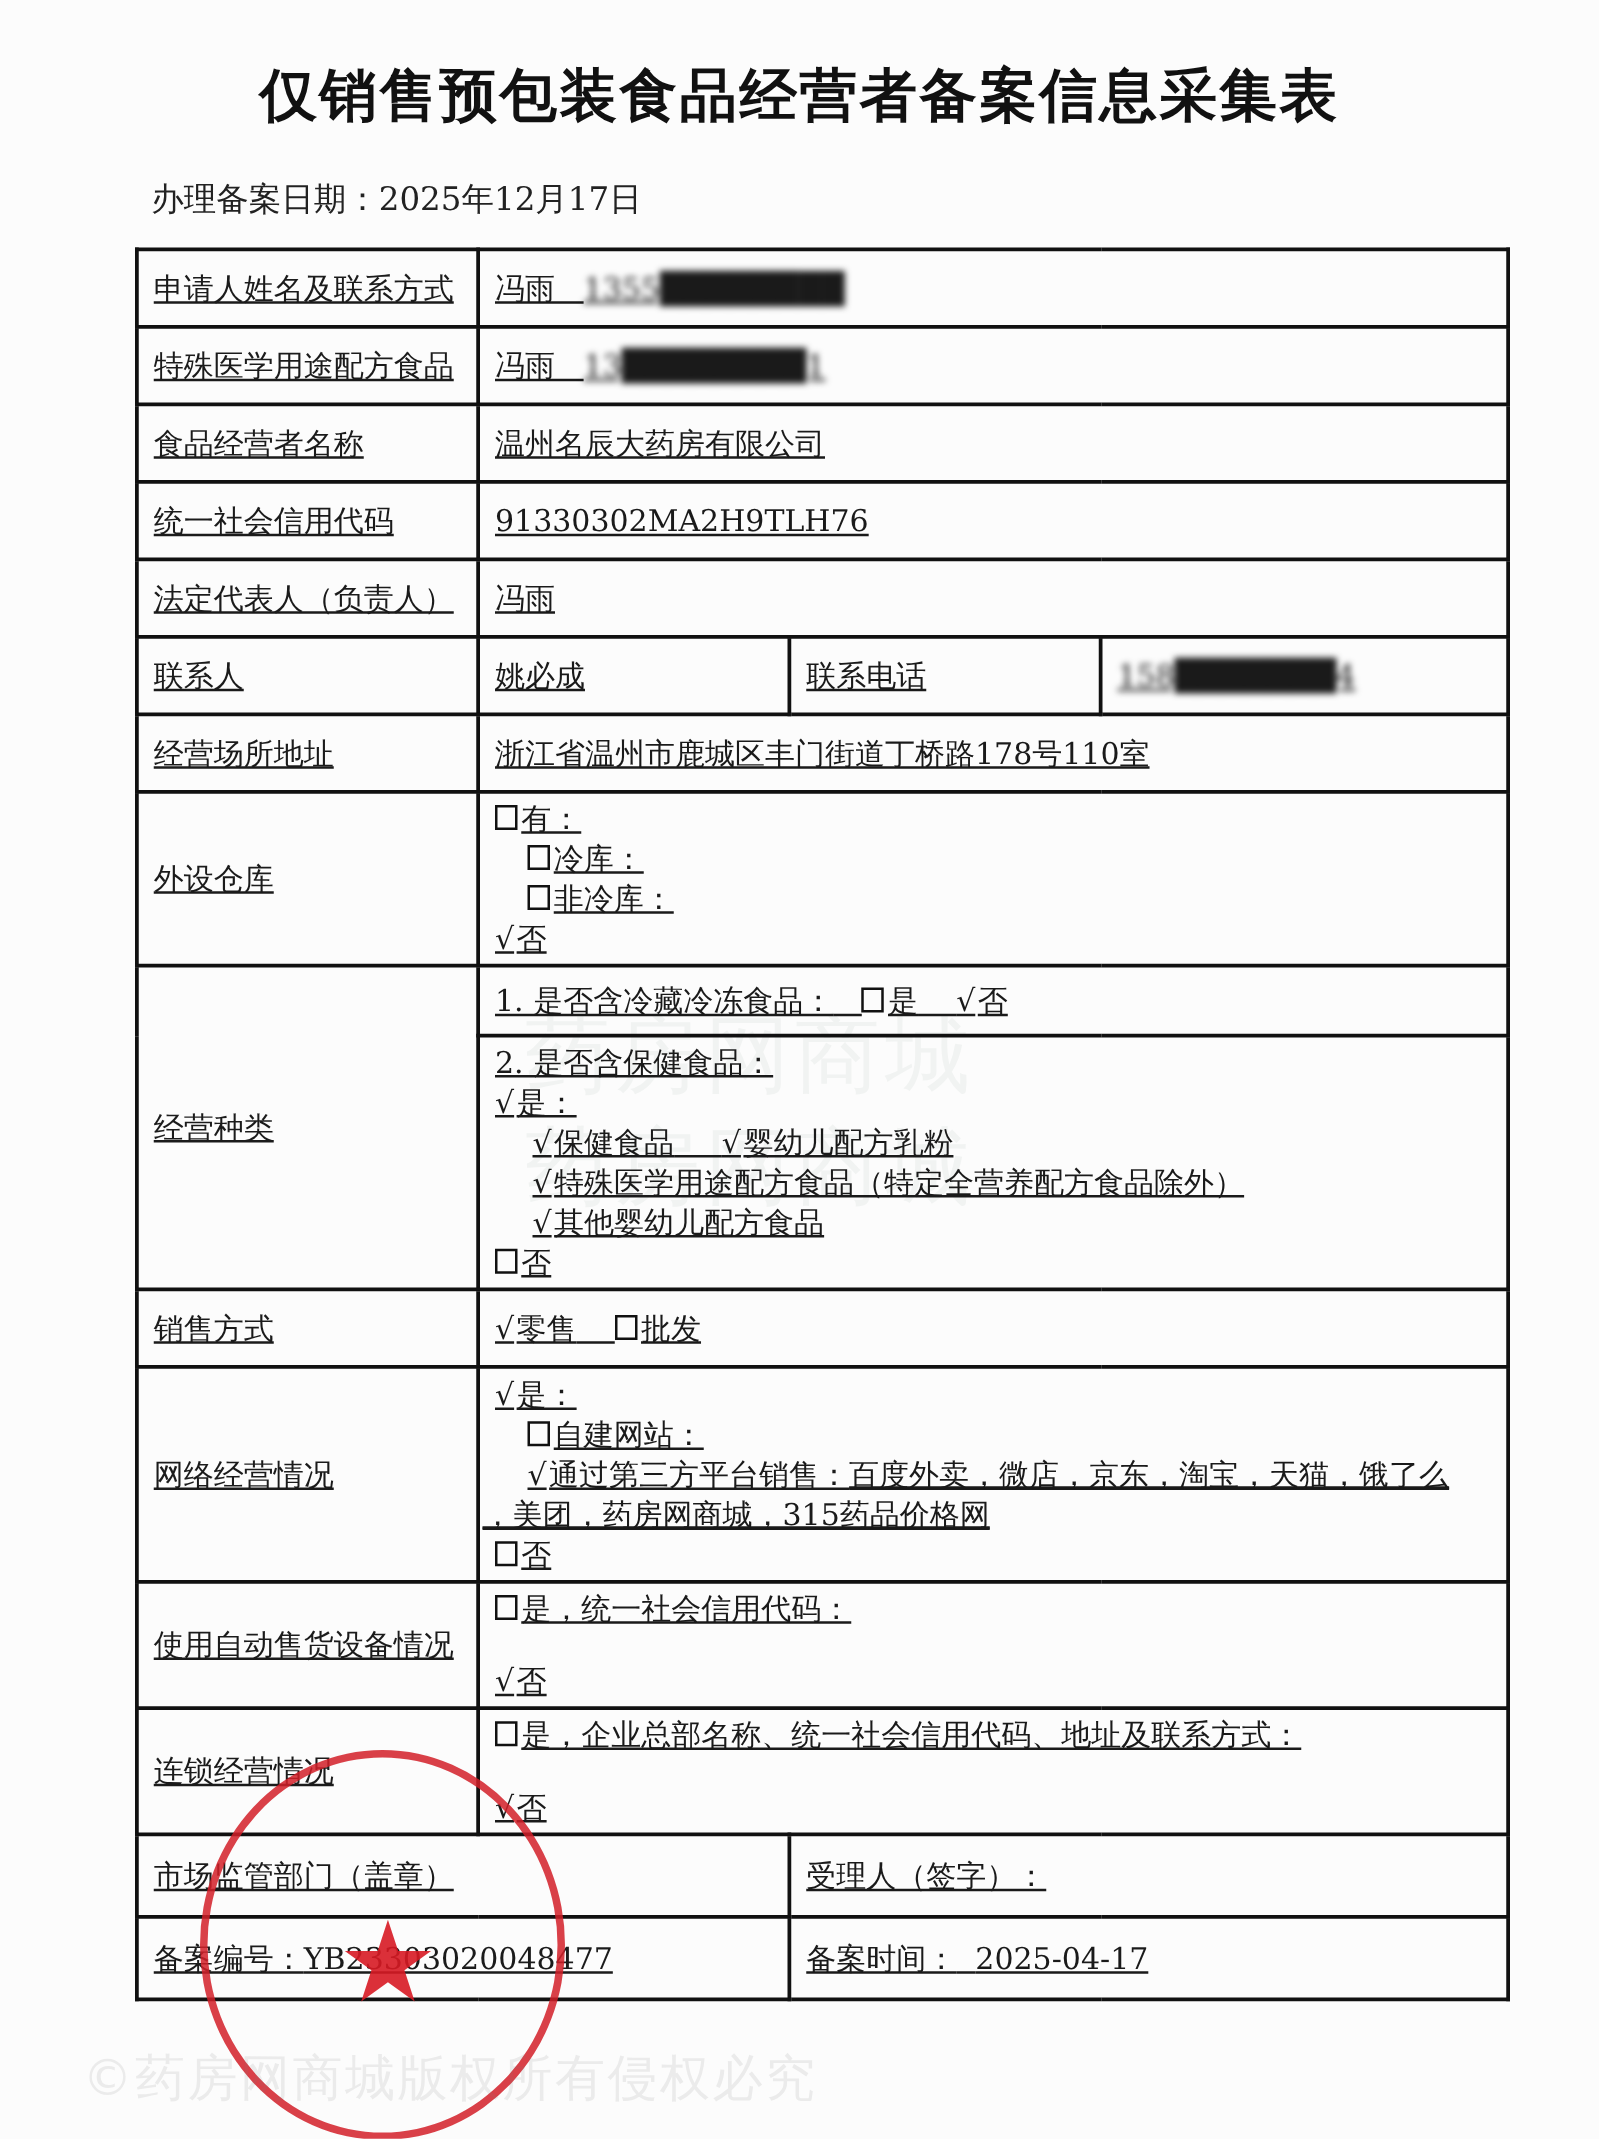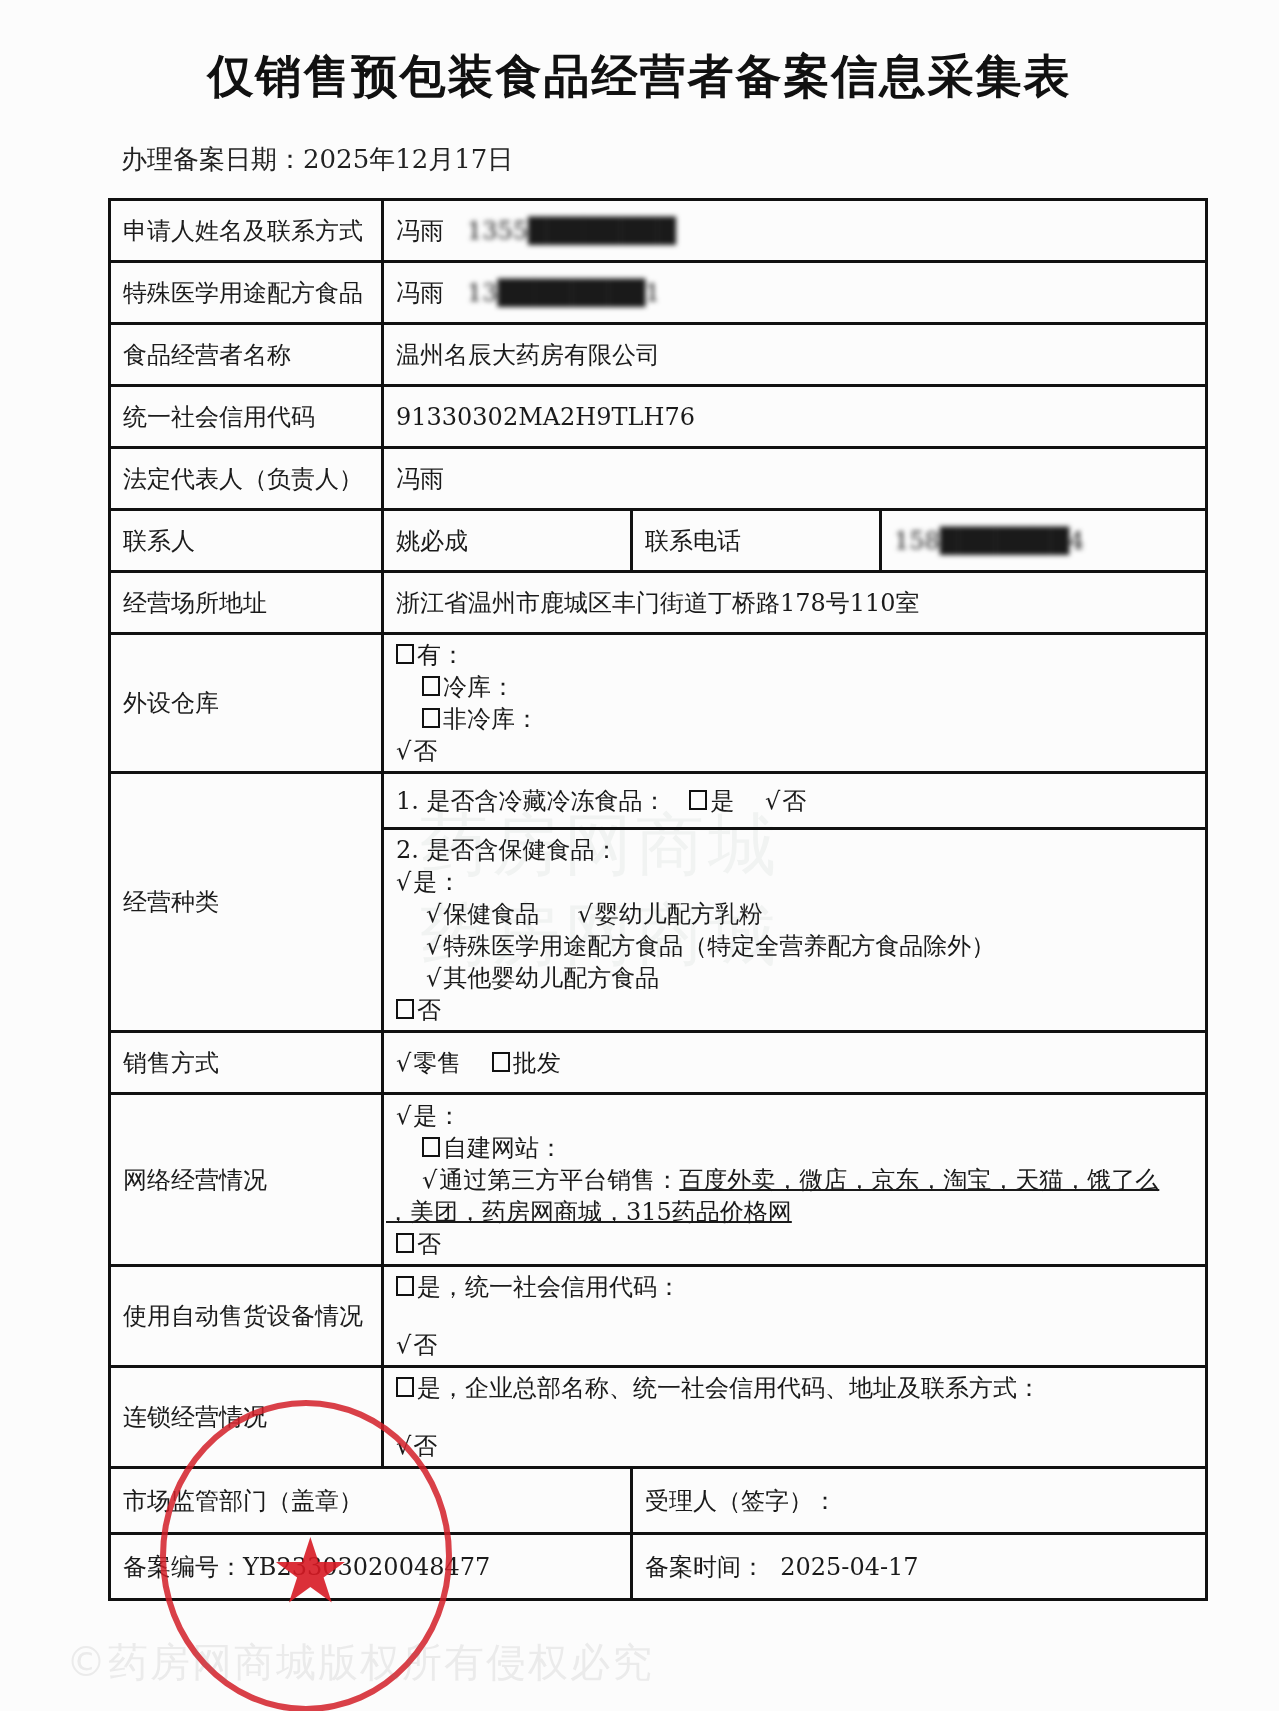--- a/index.html
+++ b/index.html
@@ -23,21 +23,21 @@
   }
   .watermark-bottom {
     position:absolute; left:30px; top:1635px; font-size:40px; color:rgba(120,120,120,0.13);
     font-family:"DejaVu Sans",sans-serif; letter-spacing:2px;margin-left:36px;
   }
   table.form {
     position:absolute; left:108px; top:198px; width:1100px;
     border-collapse:collapse; font-size:24px;
   }
   table.form td {
-    border:3px solid #111; vertical-align:middle; padding:4px 12px;
+    border:3px solid #111; vertical-align:middle; padding:4px 12px;text-decoration:underline;
   }
   td.lbl { width:246px; font-family:"DejaVu Sans",sans-serif; font-size:24px; color:#1b1b1b; }
   td.val { font-size:24px; }
   .line { display:block; line-height:32px; white-space:nowrap; }
   .ind1 { padding-left:26px; }
   .ind2 { padding-left:30px; }
   .cb { display:inline-block; width:14px; height:16px; border:2px solid #111; margin-right:3px; vertical-align:-1px; }
   .ck { font-family:"DejaVu Sans",sans-serif; margin-right:2px; }
   .blur { filter:blur(2.5px); }
   .u { text-decoration:underline; text-decoration-thickness:2px; }

